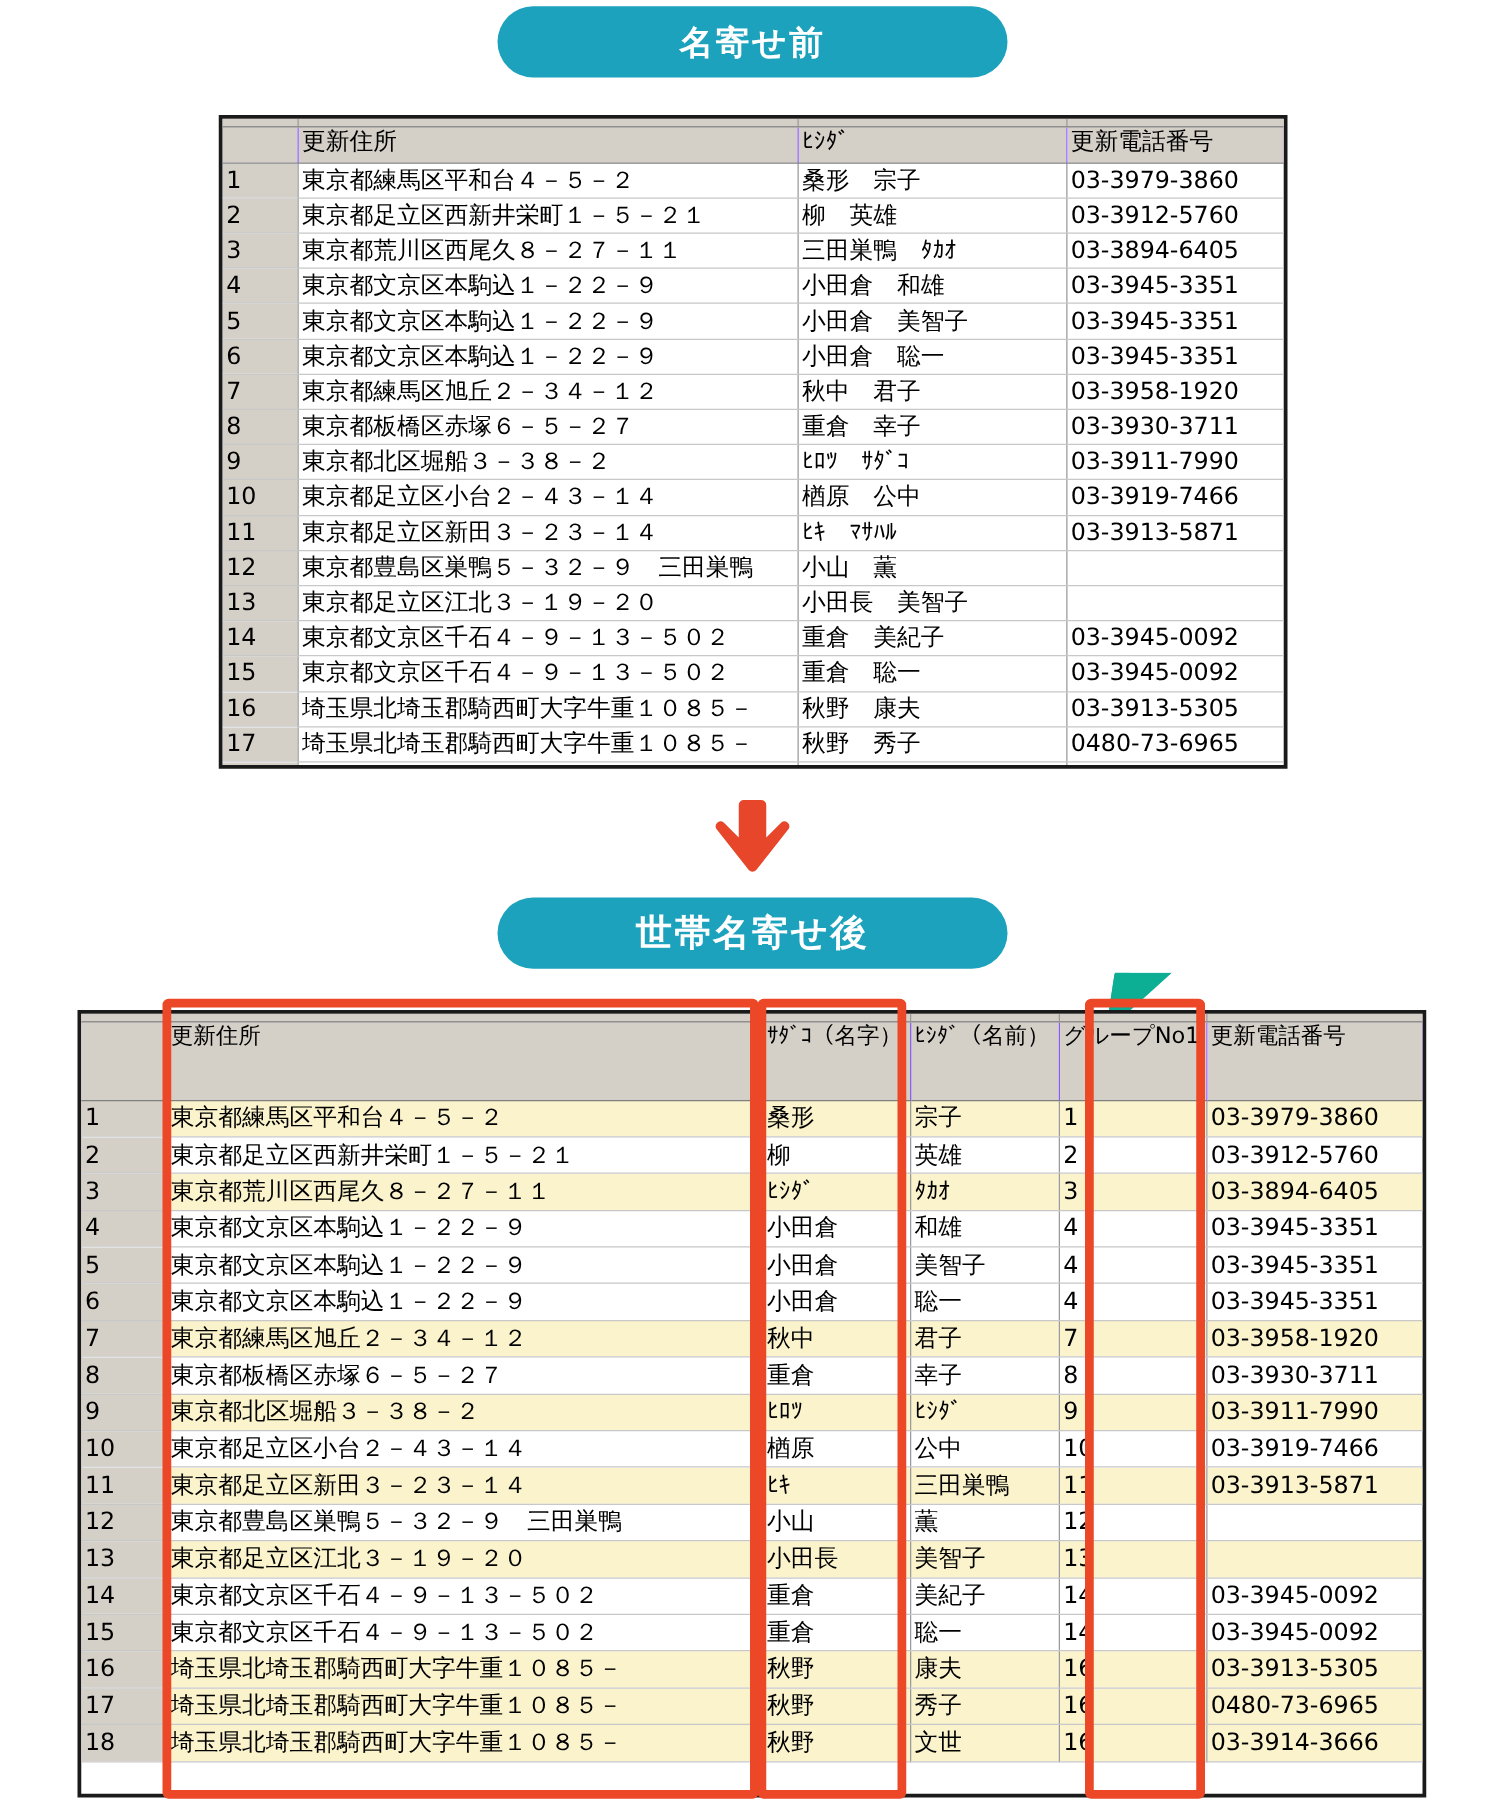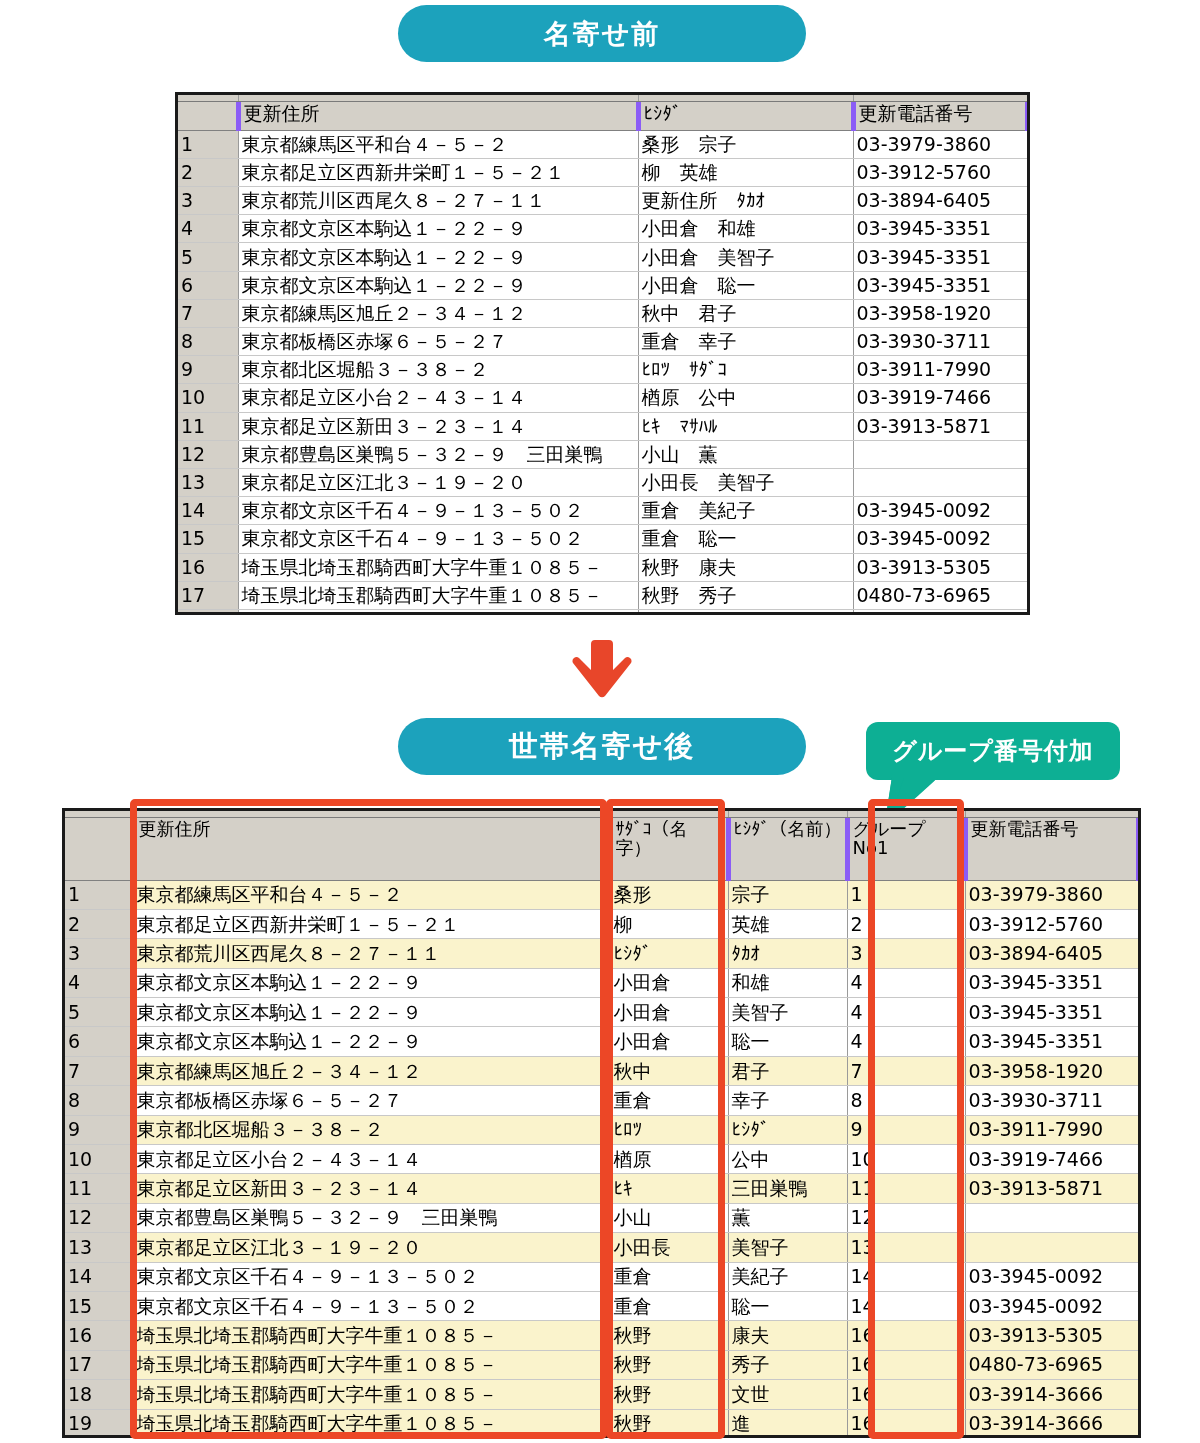--- a/index.html
+++ b/index.html
@@ -67,21 +67,21 @@
     line-height: 1;
     white-space: nowrap;
     overflow: hidden;
     text-align: left;
     color: #000;
     vertical-align: middle;
   }
   table.grid thead th {
     background: #d4d0c8;
     border-bottom: 1px solid #808080;
-    border-right: 5px solid #8b5cf6;
+    border-right: 1px solid #8b5cf6;
     vertical-align: top;
     padding-top: 2px;
     white-space: normal;
     line-height: 1.05;
   }
   .rowhead {
     background: #d4d0c8;
     text-align: center;
     color: #222;
     border-right: 1px solid #808080;
@@ -161,21 +161,21 @@
             </tr>
             <tr>
               <td class="rowhead">2</td>
               <td>東京都足立区西新井栄町１－５－２１</td>
               <td>柳　英雄</td>
               <td>03-3912-5760</td>
             </tr>
             <tr>
               <td class="rowhead">3</td>
               <td>東京都荒川区西尾久８－２７－１１</td>
-              <td>更新住所　ﾀｶｵ</td>
+              <td>三田巣鴨　ﾀｶｵ</td>
               <td>03-3894-6405</td>
             </tr>
             <tr>
               <td class="rowhead">4</td>
               <td>東京都文京区本駒込１－２２－９</td>
               <td>小田倉　和雄</td>
               <td>03-3945-3351</td>
             </tr>
             <tr>
               <td class="rowhead">5</td>
@@ -265,21 +265,20 @@
       </table>
     </div>
   </div>
 
   <svg id="down-arrow" viewBox="0 0 60 62">
     <path d="M23 2 h14 a4 4 0 0 1 4 4 v26 l12 -12 a4 4 0 0 1 6 5 L33 58 a4 4 0 0 1 -6 0 L1 25 a4 4 0 0 1 6 -5 L19 32 V6 a4 4 0 0 1 4 -4 z" fill="#e8462a"></path>
   </svg>
 
   <div class="pill" id="pill-after">世帯名寄せ後</div>
 
-  <div id="pill-group">グループ番号付加</div>
   <div id="group-tail"></div>
 
   <div class="sheet" id="sheet-bot">
     <div class="sheet-inner">
       <div class="colstrip">
         <i style="left:68px"></i>
           <i style="left:545px"></i>
           <i style="left:663px"></i>
         <i style="left:782px"></i>
           <i style="left:900px"></i>
@@ -441,28 +440,20 @@
               <td class="hl">0480-73-6965</td>
             </tr>
             <tr>
               <td class="rowhead">18</td>
               <td class="hl">埼玉県北埼玉郡騎西町大字牛重１０８５－</td>
               <td class="hl">秋野</td>
               <td class="hl">文世</td>
               <td class="num hl">16</td>
               <td class="hl">03-3914-3666</td>
             </tr>
-            <tr>
-              <td class="rowhead">19</td>
-              <td class="hl">埼玉県北埼玉郡騎西町大字牛重１０８５－</td>
-              <td class="hl">秋野</td>
-              <td class="hl">進</td>
-              <td class="num hl">16</td>
-              <td class="hl">03-3914-3666</td>
-            </tr>
           </tbody>
       </table>
     </div>
   </div>
 
   <div class="redbox" id="redbox-address"></div>
   <div class="redbox" id="redbox-lastname"></div>
   <div class="redbox" id="redbox-groupno"></div>
 
 </div>

